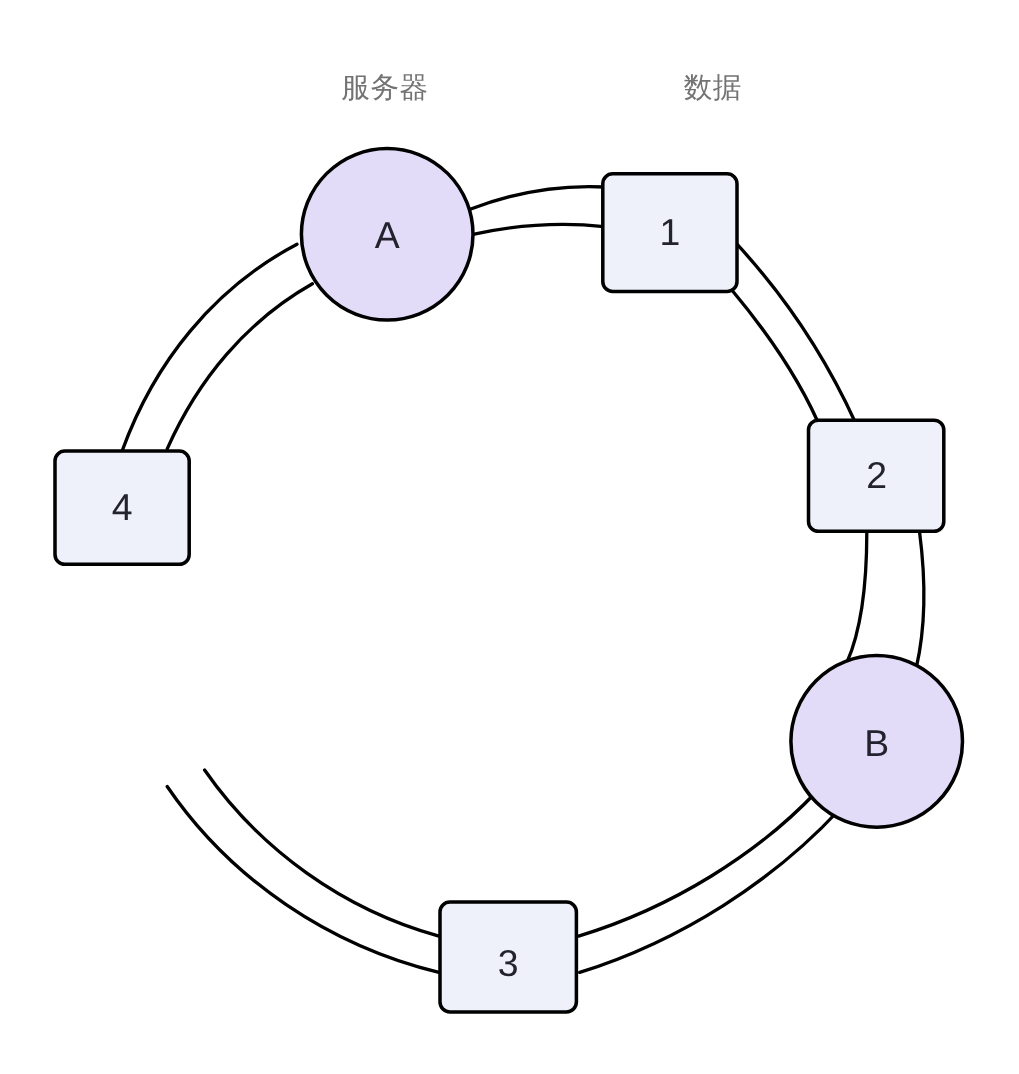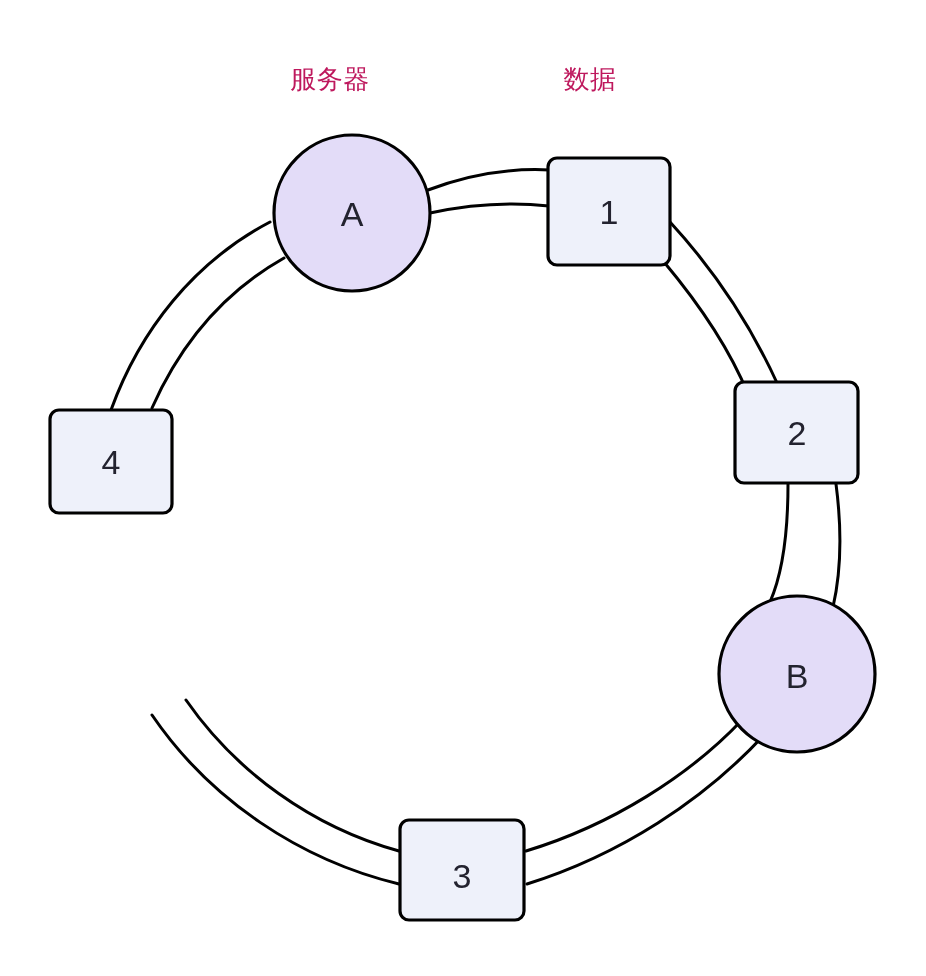--- a/index.html
+++ b/index.html
@@ -46,24 +46,25 @@
     fill: #23232f;
     font-family: "Liberation Sans", "DejaVu Sans", sans-serif;
     font-size: 34px;
     text-anchor: middle;
     dominant-baseline: central;
   }
   .group-label {
     position: absolute;
     font-family: Liberation Serif, serif;
     font-size: 26px;
-    color: #be185d;
+    color: #737373;
     white-space: nowrap;
     transform: translateX(-50%);
     letter-spacing: 0.5px;
+    margin-left: 20px;
   }
 </style>
 </head>
 <body>
 
 <div id="diagram-root">
 
   <svg id="ring-svg" viewBox="0 0 926 976" xmlns="http://www.w3.org/2000/svg">
 
     <g>
@@ -130,15 +131,15 @@
       <g>
         <rect class="node-shape-rect" x="50" y="410" width="122" height="103" rx="9" ry="9"></rect>
         <text class="node-text" x="111" y="462">4</text>
       </g>
 
     </g>
   </svg>
 
   <div class="group-label" style="left:330px; top:62px;">服务器</div>
 
-  <div class="group-label" style="left:590px; top:62px;">数据</div>
+  <div class="group-label" style="left:628px; top:62px;">数据</div>
 
 </div>
 
 </body></html>

